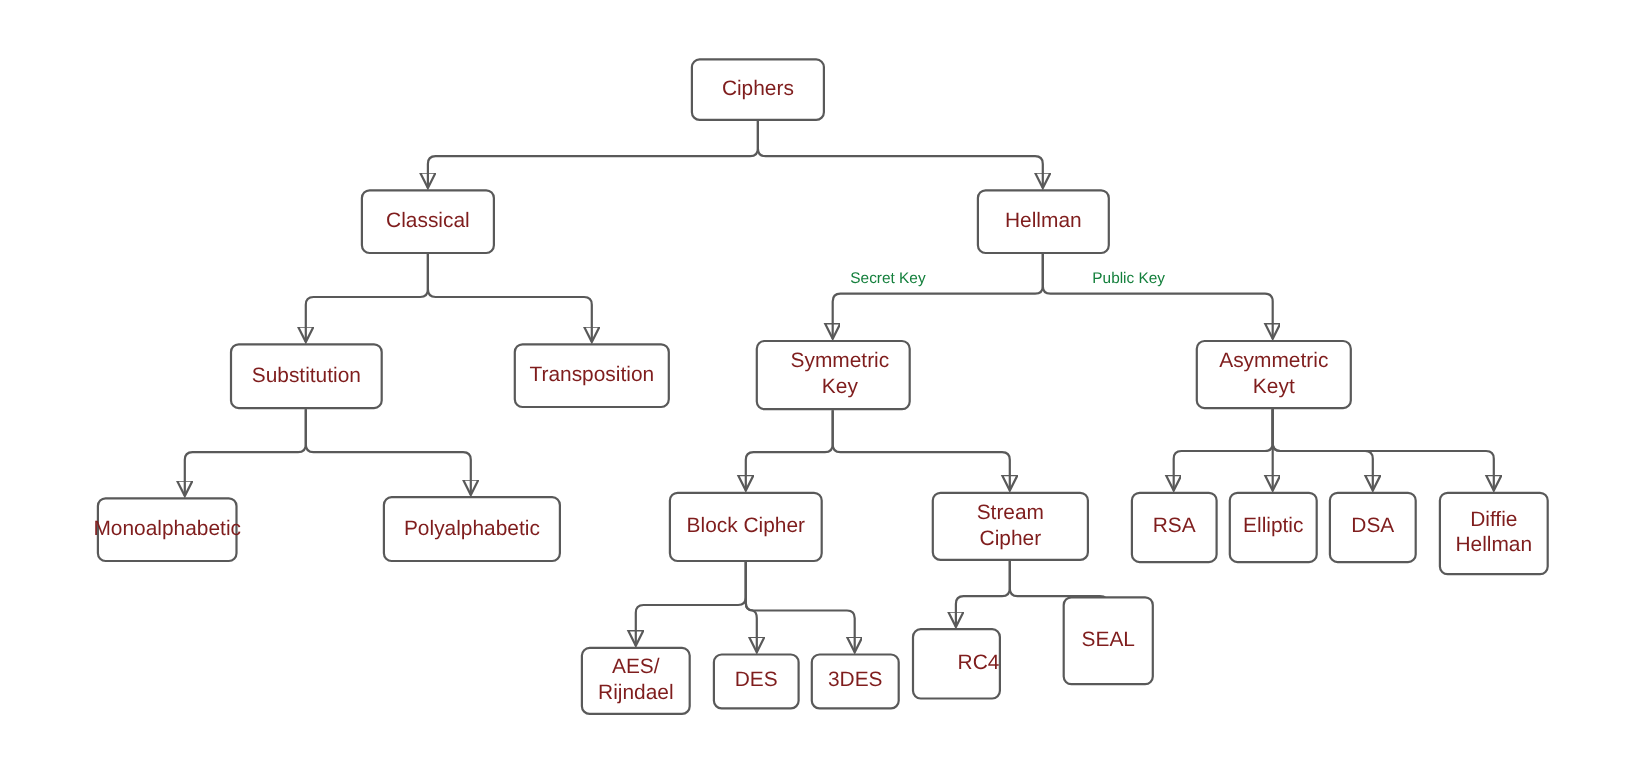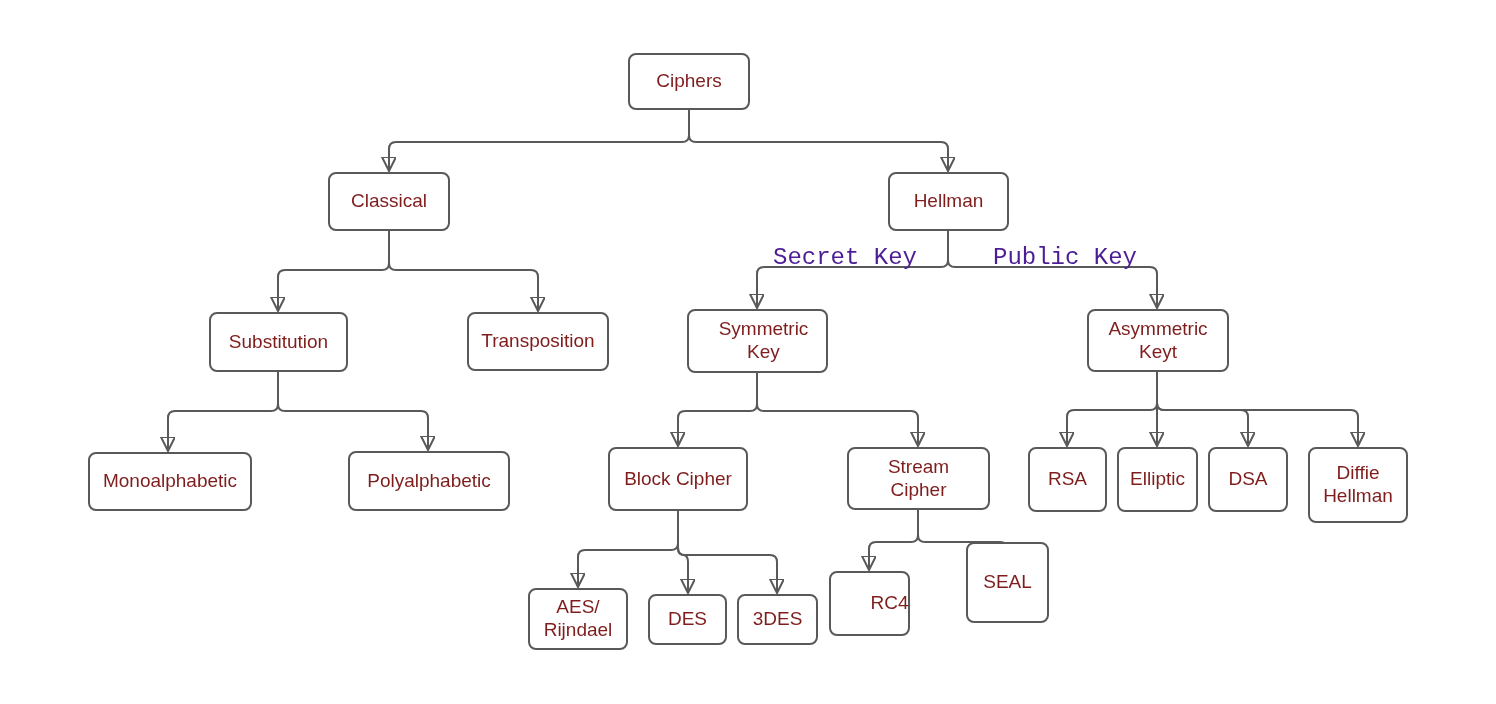--- a/index.html
+++ b/index.html
@@ -38,24 +38,23 @@
     color: #7f1d1d;
     font-size: 19px;
     line-height: 1.2;
   }
   .node .lbl {
     white-space: pre-line;
     padding: 0 4px;
   }
   .edge-label {
     position: absolute;
-    color: #4c1d95;
-    font-size: 24px;
+    color: #15803d;
+    font-size: 14px;
     white-space: nowrap;
-    font-family: Liberation Mono, monospace;
   }
 </style>
 </head>
 <body>
 
 <div class="canvas">
 
   <svg class="edges" width="1496" height="704" viewBox="0 0 1496 704">
     <defs>
       <marker id="arrow" markerUnits="userSpaceOnUse" markerWidth="18" markerHeight="18" refX="14" refY="7" orient="auto">
@@ -117,21 +116,21 @@
   <div class="node" style="left:687px; top:309px; width:141px; height:64px;padding-left:12px;">
     <span class="lbl">Symmetric
 Key</span>
   </div>
 
   <div class="node" style="left:1087px; top:309px; width:142px; height:63px;">
     <span class="lbl">Asymmetric
 Keyt</span>
   </div>
 
-  <div class="node" style="left:88px; top:452px; width:164px; height:59px;">
+  <div class="node" style="left:88px; top:452px; width:128px; height:59px;">
     <span class="lbl">Monoalphabetic</span>
   </div>
 
   <div class="node" style="left:348px; top:451px; width:162px; height:60px;">
     <span class="lbl">Polyalphabetic</span>
   </div>
 
   <div class="node" style="left:608px; top:447px; width:140px; height:64px;">
     <span class="lbl">Block Cipher</span>
   </div>

